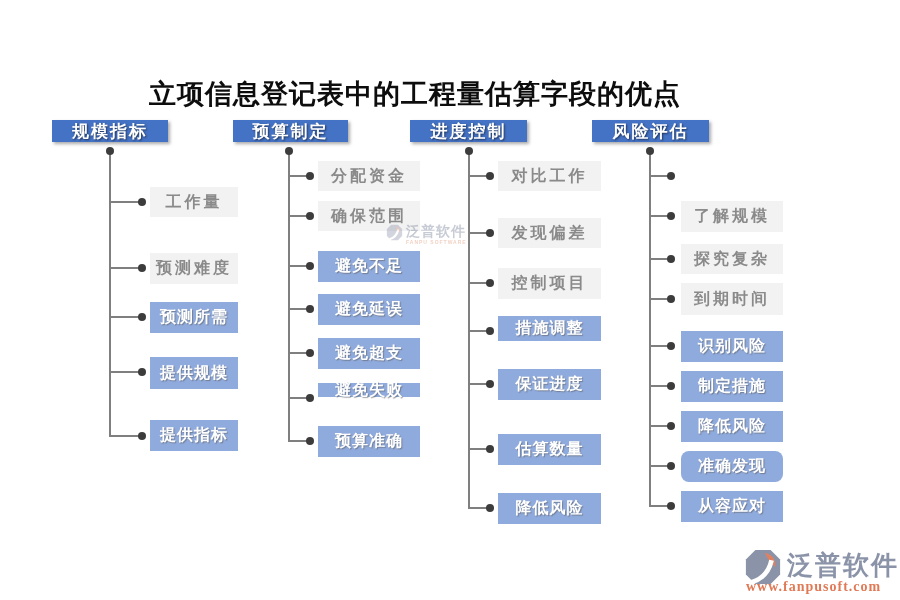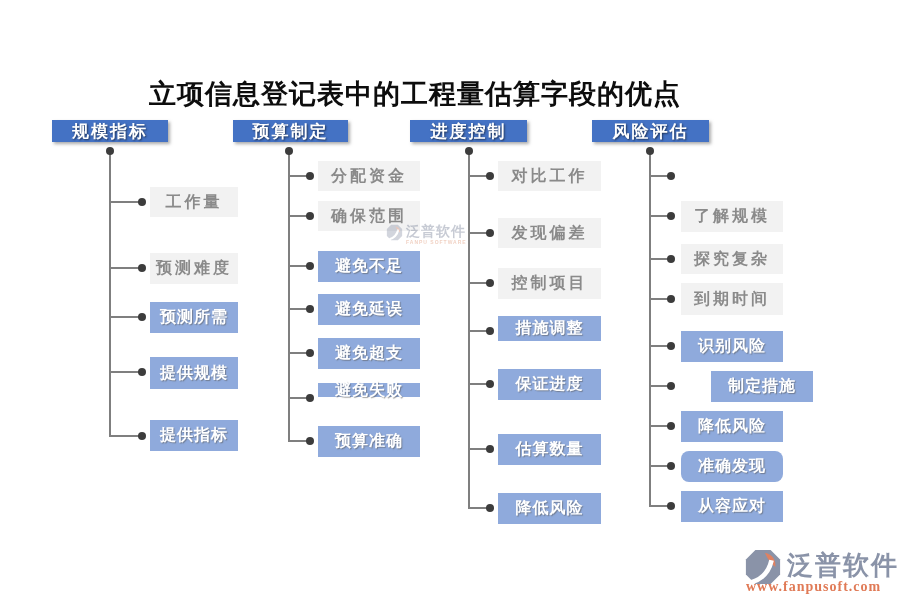--- a/index.html
+++ b/index.html
@@ -161,21 +161,21 @@
   <div class="branch" style="left:649px;top:298px;width:22px;"></div>
   <div class="dot" style="left:667px;top:295px;"></div>
   <div class="node gray" style="left:681px;top:283px;width:102px;height:32px;">到期时间</div>
 
   <div class="branch" style="left:649px;top:345px;width:22px;"></div>
   <div class="dot" style="left:667px;top:342px;"></div>
   <div class="node blue" style="left:681px;top:331px;width:102px;height:31px;">识别风险</div>
 
   <div class="branch" style="left:649px;top:385px;width:22px;"></div>
   <div class="dot" style="left:667px;top:382px;"></div>
-  <div class="node blue" style="left:711px;top:371px;width:102px;height:31px;">制定措施</div>
+  <div class="node blue" style="left:681px;top:371px;width:102px;height:31px;">制定措施</div>
 
   <div class="branch" style="left:649px;top:425px;width:22px;"></div>
   <div class="dot" style="left:667px;top:422px;"></div>
   <div class="node blue" style="left:681px;top:411px;width:102px;height:31px;">降低风险</div>
 
   <div class="branch" style="left:649px;top:465px;width:22px;"></div>
   <div class="dot" style="left:667px;top:462px;"></div>
   <div class="node blue" style="left:681px;top:451px;width:102px;height:31px;border-radius:8px;">准确发现</div>
 
   <div class="branch" style="left:649px;top:505px;width:22px;"></div>

